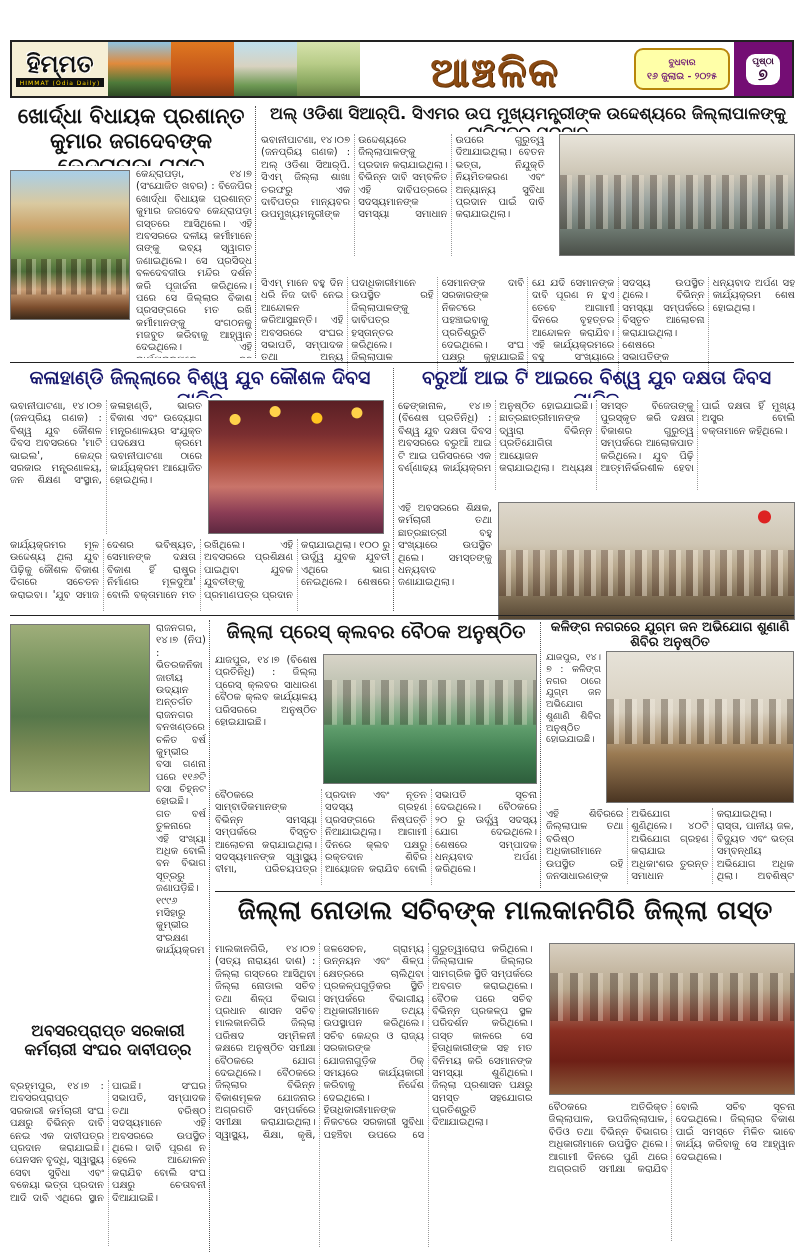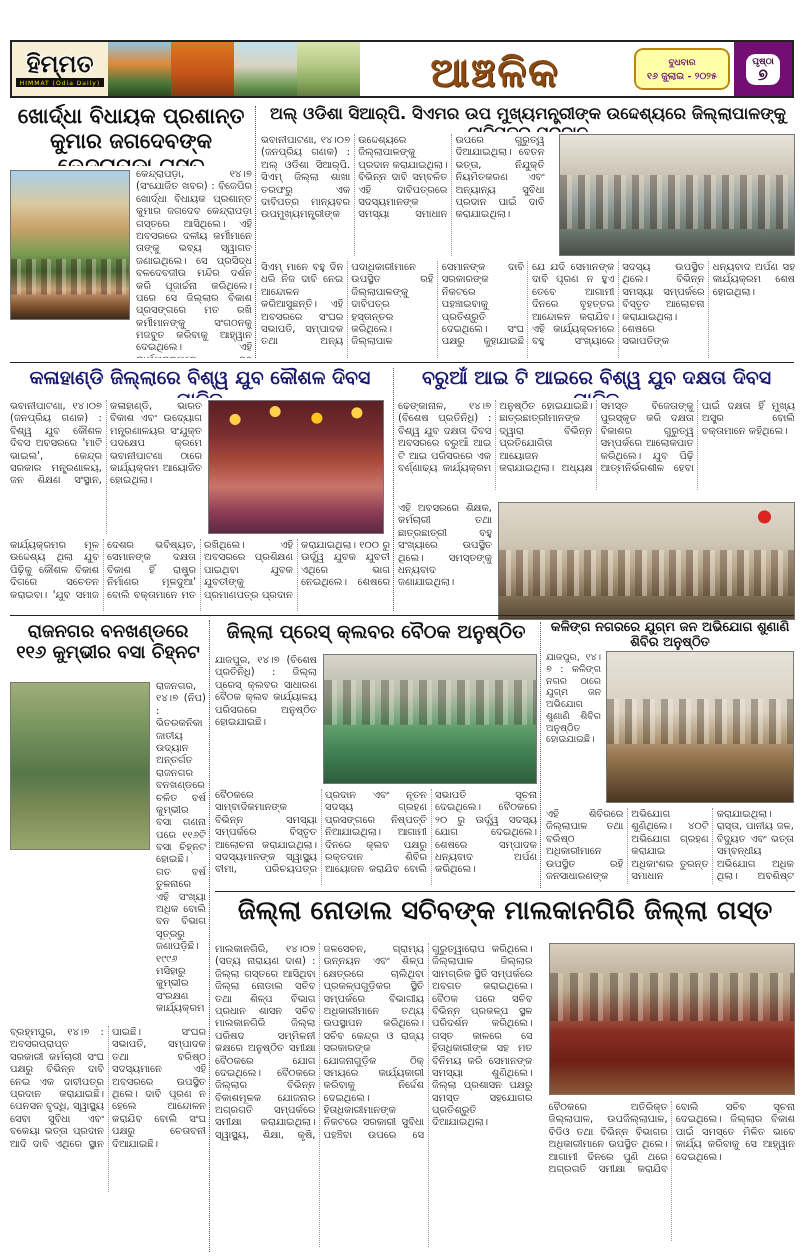--- a/index.html
+++ b/index.html
@@ -52,21 +52,21 @@
 
   
   #artB{left:261px;top:104px;width:534px;height:256px;}
   #artB .headline{font-size:16.5px;height:28px;}
   .b-top{display:flex;gap:14px;height:122px;margin-top:2px;}
   .b-top-cols{width:288px;column-count:3;}
   .photoB{width:240px;height:122px;
           background:
             repeating-linear-gradient(90deg,rgba(40,20,10,.30) 0 7px,rgba(250,235,215,.32) 7px 12px,rgba(40,20,10,0) 12px 18px) 0 60%/100% 45% no-repeat,
             linear-gradient(180deg,#e8e4da 0%,#cfc8b8 30%,#9aa39f 55%,#6e7a72 78%,#4a4f48 100%);}
-  .b-bottom{margin-top:5px;column-count:6;height:97px;}
+  .b-bottom{margin-top:21px;column-count:6;height:97px;}
 
   #hr1{left:10px;top:362px;width:784px;}
 
   
   #artC{left:10px;top:366px;width:380px;height:247px;}
   #artC .headline{font-size:19px;height:32px;}
   .c-top{display:flex;gap:6px;height:134px;margin-top:2px;}
   .c-cols{width:192px;column-count:2;}
   .photoC{width:176px;height:134px;
           background:
@@ -213,21 +213,20 @@
     <div class="d-top btxt cols">ଢେଙ୍କାନାଳ, ୧୪।୭ (ବିଶେଷ ପ୍ରତିନିଧି) : ବିଶ୍ୱ ଯୁବ ଦକ୍ଷତା ଦିବସ ଅବସରରେ ବରୁଆଁ ଆଇ ଟି ଆଇ ପରିସରରେ ଏକ ବର୍ଣ୍ଣାଢ୍ୟ କାର୍ଯ୍ୟକ୍ରମ ଅନୁଷ୍ଠିତ ହୋଇଯାଇଛି। ଛାତ୍ରଛାତ୍ରୀମାନଙ୍କ ଦ୍ୱାରା ବିଭିନ୍ନ ପ୍ରତିଯୋଗିତା ଆୟୋଜନ କରାଯାଇଥିଲା। ଅଧ୍ୟକ୍ଷ ସମସ୍ତ ବିଜେତାଙ୍କୁ ପୁରସ୍କୃତ କରି ଦକ୍ଷତା ବିକାଶର ଗୁରୁତ୍ୱ ସମ୍ପର୍କରେ ଆଲୋକପାତ କରିଥିଲେ। ଯୁବ ପିଢ଼ି ଆତ୍ମନିର୍ଭରଶୀଳ ହେବା ପାଇଁ ଦକ୍ଷତା ହିଁ ମୁଖ୍ୟ ଅସ୍ତ୍ର ବୋଲି ବକ୍ତାମାନେ କହିଥିଲେ।</div>
     <div class="d-bottom">
       <div class="d-col btxt">ଏହି ଅବସରରେ ଶିକ୍ଷକ, କର୍ମଚାରୀ ତଥା ଛାତ୍ରଛାତ୍ରୀ ବହୁ ସଂଖ୍ୟାରେ ଉପସ୍ଥିତ ଥିଲେ। ସମସ୍ତଙ୍କୁ ଧନ୍ୟବାଦ ଜଣାଯାଇଥିଲା।</div>
       <div class="photo photoD"></div>
     </div>
   </section>
 
   <div class="abs hrule" id="hr2"></div>
 
   <section class="abs" id="artE">
-    <div class="headline">ରାଜନଗର ବନଖଣ୍ଡରେ ୧୧୬ କୁମ୍ଭୀର ବସା ଚିହ୍ନଟ</div>
     <div class="e-flow">
       <div class="photo photoE"></div>
       <div class="btxt">ରାଜନଗର, ୧୪।୭ (ନିପ) : ଭିତରକନିକା ଜାତୀୟ ଉଦ୍ୟାନ ଅନ୍ତର୍ଗତ ରାଜନଗର ବନଖଣ୍ଡରେ ଚଳିତ ବର୍ଷ କୁମ୍ଭୀର ବସା ଗଣନା ପରେ ୧୧୬ଟି ବସା ଚିହ୍ନଟ ହୋଇଛି। ଗତ ବର୍ଷ ତୁଳନାରେ ଏହି ସଂଖ୍ୟା ଅଧିକ ବୋଲି ବନ ବିଭାଗ ସୂତ୍ରରୁ ଜଣାପଡ଼ିଛି। ୧୯୯୬ ମସିହାରୁ କୁମ୍ଭୀର ସଂରକ୍ଷଣ କାର୍ଯ୍ୟକ୍ରମ ଚାଲିଆସୁଛି। ୨୦୨୪ ମସିହାରେ ୧୦୮ଟି ବସା ଚିହ୍ନଟ ହୋଇଥିଲା। ବନଖଣ୍ଡ ଅଧିକାରୀଙ୍କ ସୂଚନା ଅନୁଯାୟୀ କୁମ୍ଭୀର ସଂଖ୍ୟା କ୍ରମାଗତ ଭାବେ ବୃଦ୍ଧି ପାଉଛି। ମିଳିତ ବନ ସୁରକ୍ଷା କମିଟି ସଦସ୍ୟମାନେ ଏହି ଗଣନାରେ ସହଯୋଗ କରିଥିଲେ। ନଦୀବନ୍ଧ ଅଞ୍ଚଳରେ ସତର୍କତା ଜାରି କରାଯାଇଛି।</div>
     </div>
   </section>
 
   <div class="abs vsep" id="sepEF"></div>
 
   <section class="abs" id="artF">
     <div class="headline">ଜିଲ୍ଲା ପ୍ରେସ୍ କ୍ଲବର ବୈଠକ ଅନୁଷ୍ଠିତ</div>
@@ -256,16 +255,17 @@
     <div class="h-body">
       <div class="h-left btxt cols">ମାଲକାନଗିରି, ୧୪।୦୭ (ସତ୍ୟ ନାରାୟଣ ଦାଶ) : ଜିଲ୍ଲା ଗସ୍ତରେ ଆସିଥିବା ଜିଲ୍ଲା ନୋଡାଲ ସଚିବ ତଥା ଶିଳ୍ପ ବିଭାଗ ପ୍ରଧାନ ଶାସନ ସଚିବ ମାଲକାନଗିରି ଜିଲ୍ଲା ପରିଷଦ ସମ୍ମିଳନୀ କକ୍ଷରେ ଅନୁଷ୍ଠିତ ସମୀକ୍ଷା ବୈଠକରେ ଯୋଗ ଦେଇଥିଲେ। ବୈଠକରେ ଜିଲ୍ଲାର ବିଭିନ୍ନ ବିକାଶମୂଳକ ଯୋଜନାର ଅଗ୍ରଗତି ସମ୍ପର୍କରେ ସମୀକ୍ଷା କରାଯାଇଥିଲା। ସ୍ୱାସ୍ଥ୍ୟ, ଶିକ୍ଷା, କୃଷି, ଜଳସେଚନ, ଗ୍ରାମ୍ୟ ଉନ୍ନୟନ ଏବଂ ଶିଳ୍ପ କ୍ଷେତ୍ରରେ ଚାଲିଥିବା ପ୍ରକଳ୍ପଗୁଡ଼ିକର ସ୍ଥିତି ସମ୍ପର୍କରେ ବିଭାଗୀୟ ଅଧିକାରୀମାନେ ତଥ୍ୟ ଉପସ୍ଥାପନ କରିଥିଲେ। ସଚିବ କେନ୍ଦ୍ର ଓ ରାଜ୍ୟ ସରକାରଙ୍କ ଯୋଜନାଗୁଡ଼ିକ ଠିକ୍ ସମୟରେ କାର୍ଯ୍ୟକାରୀ କରିବାକୁ ନିର୍ଦ୍ଦେଶ ଦେଇଥିଲେ। ହିତାଧିକାରୀମାନଙ୍କ ନିକଟରେ ସରକାରୀ ସୁବିଧା ପହଞ୍ଚିବା ଉପରେ ସେ ଗୁରୁତ୍ୱାରୋପ କରିଥିଲେ। ଜିଲ୍ଲାପାଳ ଜିଲ୍ଲାର ସାମଗ୍ରିକ ସ୍ଥିତି ସମ୍ପର୍କରେ ଅବଗତ କରାଇଥିଲେ। ବୈଠକ ପରେ ସଚିବ ବିଭିନ୍ନ ପ୍ରକଳ୍ପ ସ୍ଥଳ ପରିଦର୍ଶନ କରିଥିଲେ। ଗସ୍ତ କାଳରେ ସେ ହିତାଧିକାରୀଙ୍କ ସହ ମତ ବିନିମୟ କରି ସେମାନଙ୍କ ସମସ୍ୟା ଶୁଣିଥିଲେ। ଜିଲ୍ଲା ପ୍ରଶାସନ ପକ୍ଷରୁ ସମସ୍ତ ସହଯୋଗର ପ୍ରତିଶ୍ରୁତି ଦିଆଯାଇଥିଲା।</div>
       <div class="h-right">
         <div class="photo photoH"></div>
         <div class="h-under btxt cols">ବୈଠକରେ ଅତିରିକ୍ତ ଜିଲ୍ଲାପାଳ, ଉପଜିଲ୍ଲାପାଳ, ବିଡିଓ ତଥା ବିଭିନ୍ନ ବିଭାଗର ଅଧିକାରୀମାନେ ଉପସ୍ଥିତ ଥିଲେ। ଆଗାମୀ ଦିନରେ ପୁଣି ଥରେ ଅଗ୍ରଗତି ସମୀକ୍ଷା କରାଯିବ ବୋଲି ସଚିବ ସୂଚନା ଦେଇଥିଲେ। ଜିଲ୍ଲାର ବିକାଶ ପାଇଁ ସମସ୍ତେ ମିଳିତ ଭାବେ କାର୍ଯ୍ୟ କରିବାକୁ ସେ ଆହ୍ୱାନ ଦେଇଥିଲେ।</div>
       </div>
     </div>
   </section>
 
   <section class="abs" id="artI">
+    <div class="headline">ଅବସରପ୍ରାପ୍ତ ସରକାରୀ କର୍ମଚାରୀ ସଂଘର ଦାବୀପତ୍ର</div>
     <div class="i-cols btxt cols">ବ୍ରହ୍ମପୁର, ୧୪।୭ : ଅବସରପ୍ରାପ୍ତ ସରକାରୀ କର୍ମଚାରୀ ସଂଘ ପକ୍ଷରୁ ବିଭିନ୍ନ ଦାବି ନେଇ ଏକ ଦାବୀପତ୍ର ପ୍ରଦାନ କରାଯାଇଛି। ପେନସନ ବୃଦ୍ଧି, ସ୍ୱାସ୍ଥ୍ୟ ସେବା ସୁବିଧା ଏବଂ ବକେୟା ଭତ୍ତା ପ୍ରଦାନ ଆଦି ଦାବି ଏଥିରେ ସ୍ଥାନ ପାଇଛି। ସଂଘର ସଭାପତି, ସମ୍ପାଦକ ତଥା ବରିଷ୍ଠ ସଦସ୍ୟମାନେ ଏହି ଅବସରରେ ଉପସ୍ଥିତ ଥିଲେ। ଦାବି ପୂରଣ ନ ହେଲେ ଆନ୍ଦୋଳନ କରାଯିବ ବୋଲି ସଂଘ ପକ୍ଷରୁ ଚେତାବନୀ ଦିଆଯାଇଛି।</div>
   </section>
 
 </div>
 
 </body></html>

